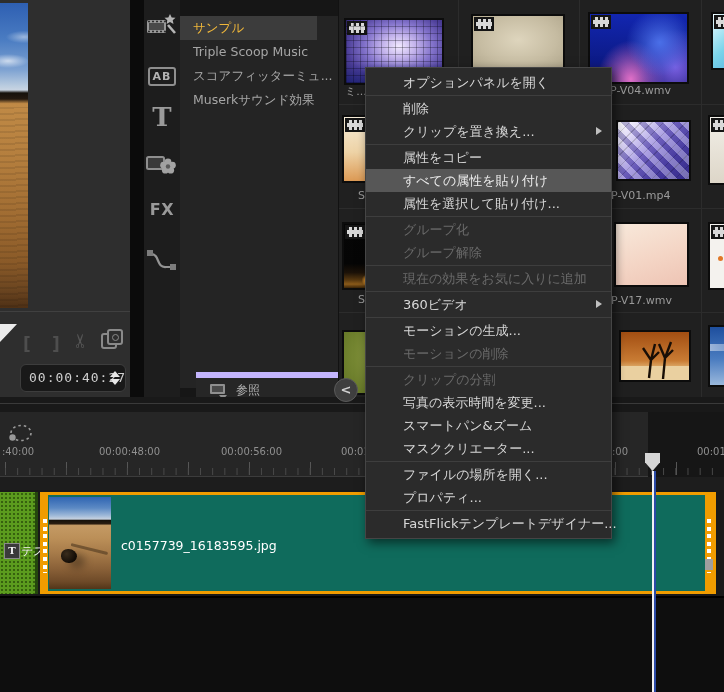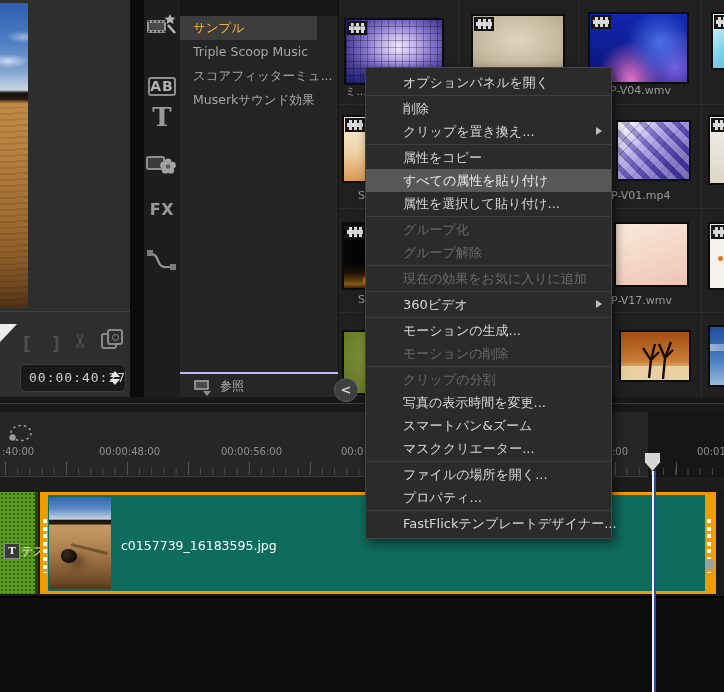--- a/index.html
+++ b/index.html
@@ -35,31 +35,31 @@
   #timecode-text{position:absolute;left:8px;top:5px;font-family:"DejaVu Sans Mono",monospace;
                  font-size:13px;letter-spacing:1px;color:#cfcfcf;}
   .spin{position:absolute;right:5px;width:0;height:0;border-left:5px solid transparent;border-right:5px solid transparent;}
   #spin-up{top:6px;border-bottom:6px solid #e8e8e8;}
   #spin-down{top:14px;border-top:6px solid #e8e8e8;}
 
   
   #v-gap{left:130px;top:0;width:14px;height:397px;background:#0b0b0b;}
   #tool-column{left:144px;top:0;width:36px;height:397px;background:#1d1d1d;}
   .tool{position:absolute;left:0;width:36px;height:34px;text-align:center;color:#9a9a9a;}
-  #tool-ab .chip{display:inline-block;margin-top:19px;width:24px;height:15px;border:2px solid #8e8e8e;
-       border-radius:3px;font-size:14px;font-weight:bold;color:#b2b2b2;line-height:15px;letter-spacing:1px;}
+  #tool-ab .chip{display:inline-block;margin-top:9px;width:24px;height:15px;border:2px solid #8e8e8e;
+       border-radius:3px;font-size:11px;font-weight:bold;color:#b2b2b2;line-height:15px;letter-spacing:1px;}
   #tool-title span{font-family:"DejaVu Serif",serif;font-weight:bold;font-size:26px;color:#9a9a9a;}
   #tool-fx span{font-weight:bold;font-size:16px;color:#9a9a9a;letter-spacing:.5px;}
 
   
   #list-panel{left:180px;top:16px;width:158px;height:372px;background:#242424;}
   .lib-item{position:relative;height:24px;line-height:24px;padding-left:13px;
             font-size:12.5px;color:#a6a6a6;white-space:nowrap;overflow:hidden;}
   .lib-item.selected{width:124px;background:#3c3c3c;color:#f0b73a;}
-  #browse-bar{left:180px;top:372px;width:158px;height:25px;background:#262626;border-top:2px solid #c4b5fd;}
+  #browse-bar{left:196px;top:372px;width:158px;height:25px;background:#262626;border-top:6px solid #c4b5fd;}
   #browse-label{position:absolute;left:40px;top:4px;font-size:12px;color:#b0b0b0;}
   #collapse-btn{left:334px;top:378px;width:22px;height:22px;border-radius:50%;background:#3f3f3f;
       border:1px solid #5a5a5a;color:#d0d0d0;font-size:13px;font-weight:bold;text-align:center;
       line-height:21px;z-index:15;}
 
   
   #grid-panel{left:338px;top:0;width:386px;height:397px;background:#202020;border-left:1px solid #121212;}
   .gline-v{position:absolute;top:0;width:1px;height:397px;background:#2c2c2c;}
   .gline-h{position:absolute;left:0;width:386px;height:1px;background:#2c2c2c;}
   .thumb{position:absolute;border:2px solid #0c0c0c;box-sizing:border-box;}

